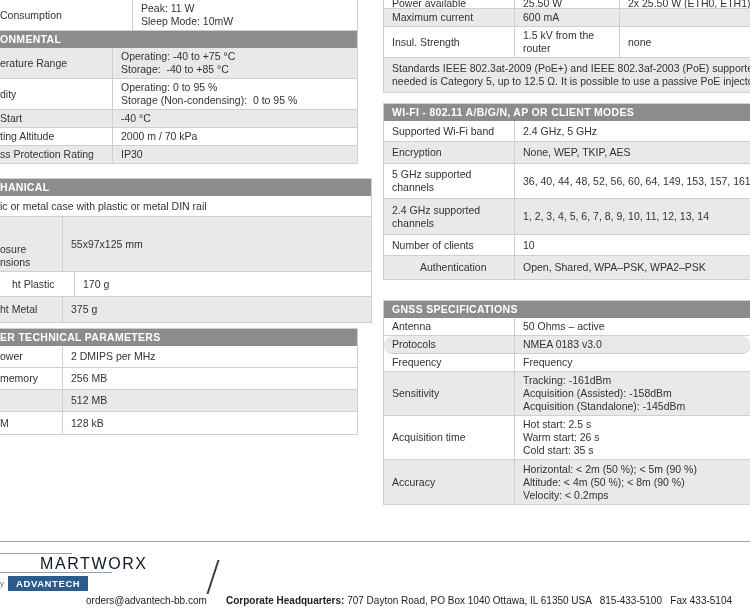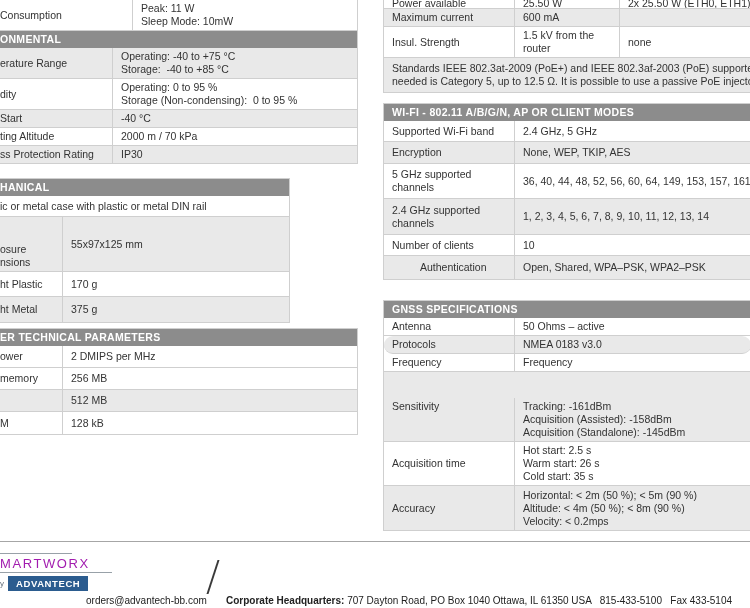--- a/index.html
+++ b/index.html
@@ -28,32 +28,32 @@
   .tcell + .tcell{border-left:1px solid var(--border);}
   .cut-left .trow .tcell:first-child{padding-left:0;}
   .tline{white-space:pre; font-size:10.5px; line-height:13px; color:var(--txt);}
   .trow.clip{overflow:hidden;}
   .trow.clip .tcell{justify-content:flex-start;}
   .trow.clip .tline{margin-top:-5px;}
 
   
   #t-consumption{left:0; top:0;   width:358px;}
   #t-env        {left:0; top:30px; width:358px;}
-  #t-mech       {left:0; top:178px; width:290px;}
+  #t-mech       {left:0; top:178px; width:372px;}
   #t-other      {left:0; top:328px; width:358px;}
   #t-poe        {left:383px; top:0;    width:368px;}
   #t-wifi       {left:383px; top:103px; width:368px;}
   #t-gnss       {left:383px; top:300px; width:368px;}
 
   
   .footer-rule{position:absolute; left:0; top:541px; width:750px; height:1px; background:#a6a6a6;}
   .footer{position:absolute; left:0; top:552px; width:750px; height:56px; font-size:10px; color:#1c1c1c;}
   .logo{position:absolute; left:0; top:1px; width:114px;}
   .logo-topline{width:72px; height:1px; background:#98a1a8; margin-bottom:2px;}
-  .logo-text{font-size:13px; letter-spacing:1.6px; color:#a21caf; line-height:15px;}
+  .logo-text{font-size:16px; letter-spacing:1.6px; color:#0f172a; line-height:15px;margin-left:40px;}
   .logo-underline{width:112px; height:1px; background:#98a1a8; margin-top:1px;}
   .logo-row{display:flex; align-items:center; gap:4px; margin-top:3px;}
   .powered-frag{font-size:8px; color:#66717d;}
   .adv-box{background:var(--adv); color:#fff; font-weight:bold; font-size:9.5px;
            letter-spacing:.6px; padding:2px 8px; line-height:11px;}
   .emails{position:absolute; left:86px; top:14px; white-space:pre; line-height:14px; color:#222;}
   .slash{position:absolute; left:212px; top:8px; width:2px; height:34px; background:#3a3a3a; transform:skewX(-18deg);}
   .addresses{position:absolute; left:226px; top:14px; white-space:pre; line-height:14px; color:#222;}
   .addresses .b{font-weight:bold;}
 </style>
@@ -129,21 +129,21 @@
       </div>
       <div class="trow shaded" style="min-height: 36px;">
         <div class="tcell lab" style="flex: 0 0 62px; margin-top: 24px;">
           <div class="tline">osure</div>
           <div class="tline">nsions</div>
         </div>
         <div class="tcell" style="flex: 1 1 auto;">
           <div class="tline">55x97x125 mm</div>
         </div>
       </div>
-      <div class="trow" style="min-height: 25px;">
+      <div class="trow" style="min-height: 25px; padding-left: 12px;">
         <div class="tcell lab" style="flex: 0 0 62px;">
           <div class="tline">ht Plastic</div>
         </div>
         <div class="tcell" style="flex: 1 1 auto;">
           <div class="tline">170 g</div>
         </div>
       </div>
       <div class="trow shaded" style="min-height: 25px;">
         <div class="tcell lab" style="flex: 0 0 62px;">
           <div class="tline">ht Metal</div>
@@ -310,21 +310,21 @@
           <div class="tline">Frequency</div>
         </div>
         <div class="tcell" style="flex: 1 1 auto;">
           <div class="tline">Frequency</div>
         </div>
       </div>
       <div class="trow shaded" style="min-height: 43px;">
         <div class="tcell lab" style="flex: 0 0 130px;">
           <div class="tline">Sensitivity</div>
         </div>
-        <div class="tcell" style="flex: 1 1 auto; margin-top: 26px;">
+        <div class="tcell" style="flex: 1 1 auto;">
           <div class="tline">Tracking: -161dBm</div>
           <div class="tline">Acquisition (Assisted): -158dBm</div>
           <div class="tline">Acquisition (Standalone): -145dBm</div>
         </div>
       </div>
       <div class="trow" style="min-height: 43px;">
         <div class="tcell lab" style="flex: 0 0 130px;">
           <div class="tline">Acquisition time</div>
         </div>
         <div class="tcell" style="flex: 1 1 auto;">

